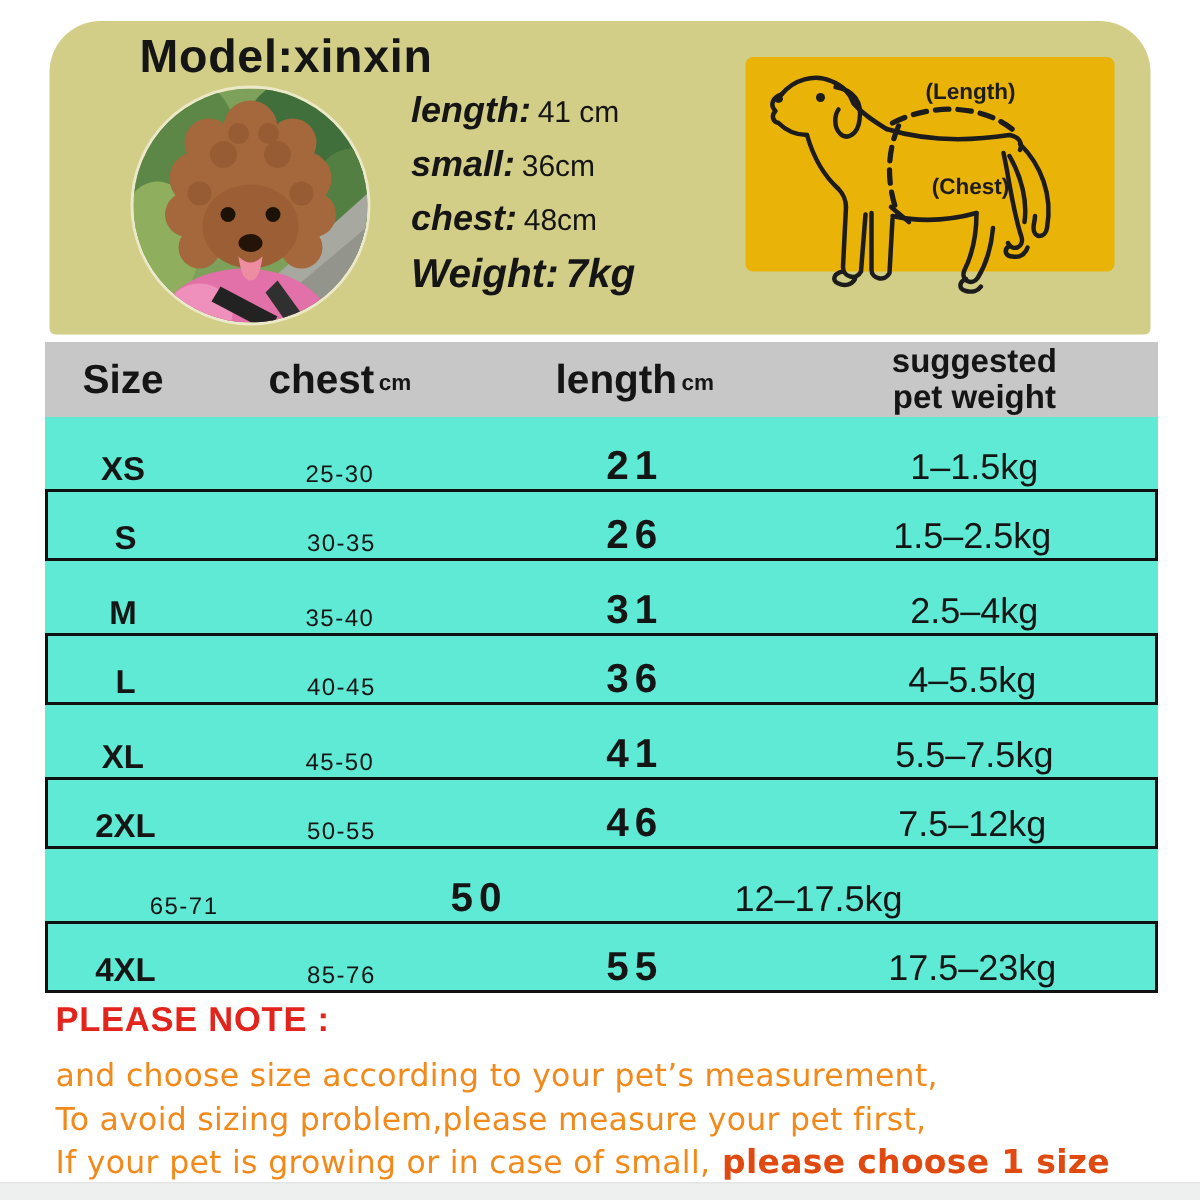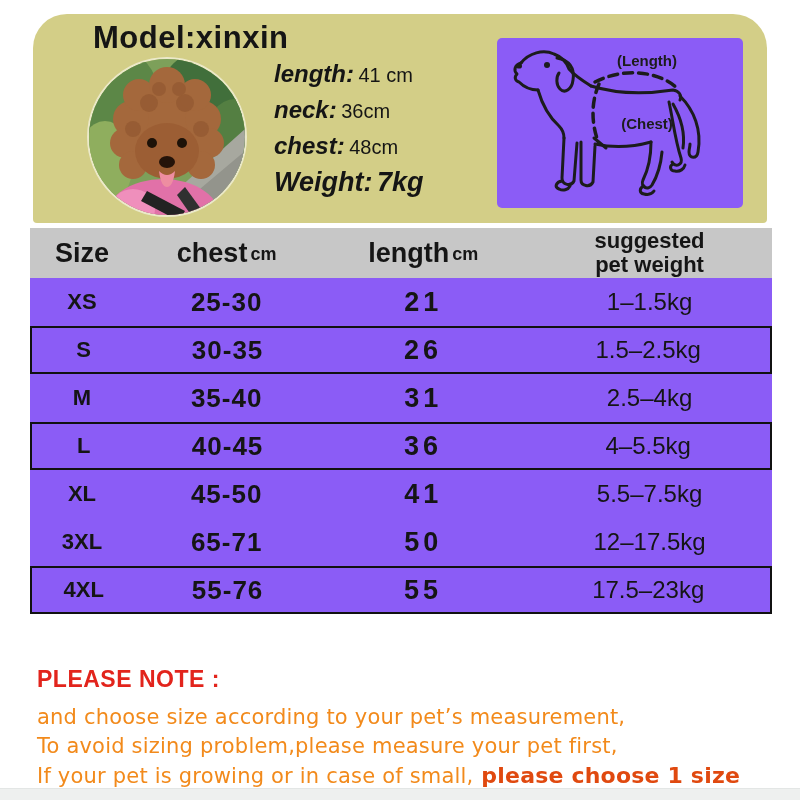--- a/index.html
+++ b/index.html
@@ -30,43 +30,43 @@
     position:absolute;left:241px;top:47px;width:215px;
     display:flex;flex-direction:column;gap:7px;
   }
   .m-line{white-space:nowrap;line-height:26px;}
   .m-label{font-weight:bold;font-size:24px;font-style:italic;}
   .m-value{font-size:20px;}
   .m-line.big .m-label{font-size:27px;}
   .m-line.big .m-value{font-size:27px;}
   .m-line.italic .m-value{font-style:italic;font-weight:bold;}
   .diagram{
-    position:absolute;left:464px;top:24px;width:246px;height:170px;
-    background:#8b5cf6;border-radius:5px;
+    position:absolute;left:464px;top:24px;width:246px;height:143px;
+    background:#eab308;border-radius:5px;
   }
   .diagram svg{display:block;}
 
   
   .size-table{position:absolute;left:30px;top:228px;width:742px;}
   .t-head{
     height:50px;background:var(--header-bg,#c7c7c7);
     display:flex;align-items:center;
   }
   .t-row{
-    height:48px;display:flex;align-items:center;background:#8b5cf6;
+    height:48px;display:flex;align-items:flex-end;background:#5eead4;
     box-sizing:border-box;
   }
   .t-row.boxed{border:2px solid #111;}
   .col{box-sizing:border-box;text-align:center;}
   .c1{width:14%;} .c2{width:25%;} .c3{width:28%;} .c4{width:33%;}
   .h-txt{font-weight:bold;font-size:27px;}
-  .h-unit{font-weight:bold;font-size:18px;margin-left:3px;vertical-align:2px;}
+  .h-unit{font-weight:bold;font-size:15px;margin-left:3px;vertical-align:2px;}
   .h-weight{font-weight:bold;font-size:22px;line-height:24px;}
   .v-size{font-weight:bold;font-size:22px;}
-  .v-chest{font-weight:bold;font-size:26px;letter-spacing:1px;}
+  .v-chest{font-weight:normal;font-size:16px;letter-spacing:1px;}
   .v-length{font-weight:bold;font-size:27px;letter-spacing:4px;}
   .v-weight{font-size:24px;}
 
   
   .note{position:absolute;left:37px;top:666px;width:740px;}
   .note-heading{
     color:var(--note-red,#e2241c);font-size:23px;font-weight:bold;
     letter-spacing:0.5px;margin-bottom:10px;
   }
   .note-lines{
@@ -133,21 +133,21 @@
         <path d="M70 112 q8 8 16 0 q-2 16 -8 16 q-6 0 -8 -16" fill="#ee8da1"></path>
       </svg>
     </div>
 
     <div class="measures">
       <div class="m-line">
         <span class="m-label">length:</span>
         <span class="m-value">41 cm</span>
       </div>
       <div class="m-line">
-        <span class="m-label">neck:</span>
+        <span class="m-label">small:</span>
         <span class="m-value">36cm</span>
       </div>
       <div class="m-line">
         <span class="m-label">chest:</span>
         <span class="m-value">48cm</span>
       </div>
       <div class="m-line big italic">
         <span class="m-label">Weight:</span>
         <span class="m-value">7kg</span>
       </div>
@@ -235,29 +235,34 @@
       <div class="col c2 v-chest">40-45</div>
       <div class="col c3 v-length">36</div>
       <div class="col c4 v-weight">4–5.5kg</div>
     </div>
     <div class="t-row">
       <div class="col c1 v-size">XL</div>
       <div class="col c2 v-chest">45-50</div>
       <div class="col c3 v-length">41</div>
       <div class="col c4 v-weight">5.5–7.5kg</div>
     </div>
-    <div class="t-row">
-      <div class="col c1 v-size">3XL</div>
+    <div class="t-row boxed">
+      <div class="col c1 v-size">2XL</div>
+      <div class="col c2 v-chest">50-55</div>
+      <div class="col c3 v-length">46</div>
+      <div class="col c4 v-weight">7.5–12kg</div>
+    </div>
+    <div class="t-row">
       <div class="col c2 v-chest">65-71</div>
       <div class="col c3 v-length">50</div>
       <div class="col c4 v-weight">12–17.5kg</div>
     </div>
     <div class="t-row boxed">
       <div class="col c1 v-size">4XL</div>
-      <div class="col c2 v-chest">55-76</div>
+      <div class="col c2 v-chest">85-76</div>
       <div class="col c3 v-length">55</div>
       <div class="col c4 v-weight">17.5–23kg</div>
     </div>
   </div>
 
   <div class="note">
     <div class="note-heading">PLEASE NOTE :</div>
     <div class="note-lines">
       <div>and choose size according to your pet’s measurement,</div>
       <div>To avoid sizing problem,please measure your pet first,</div>

